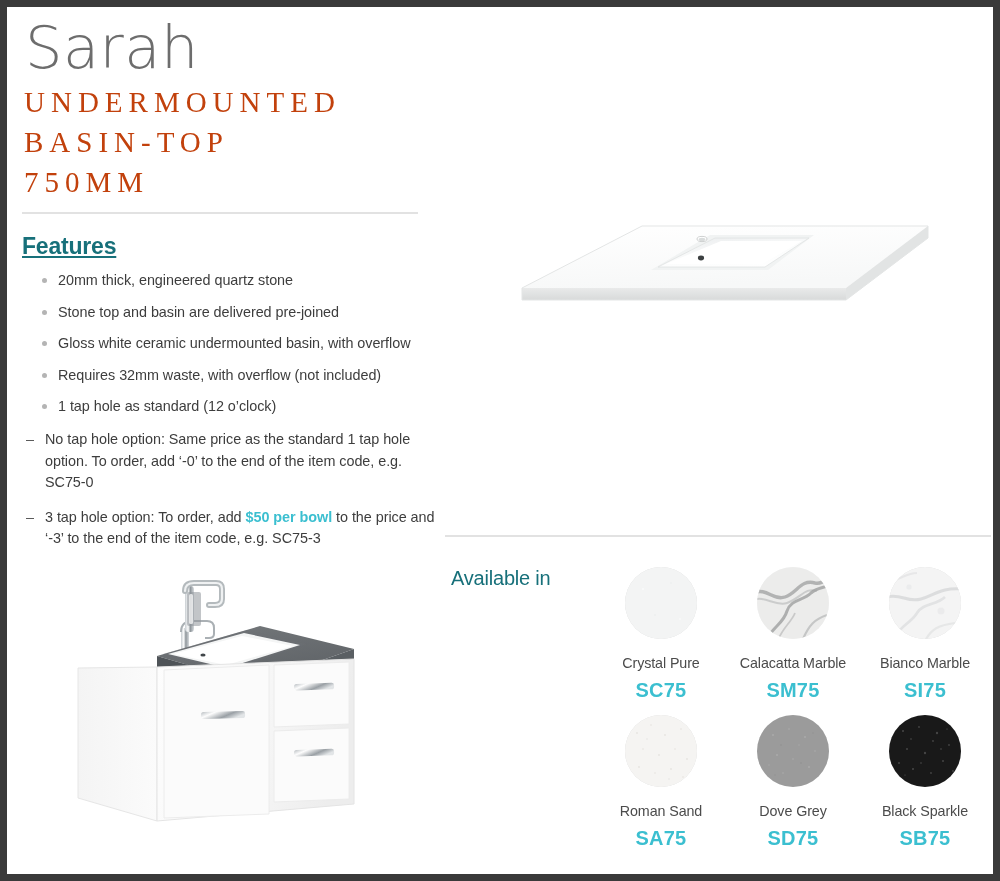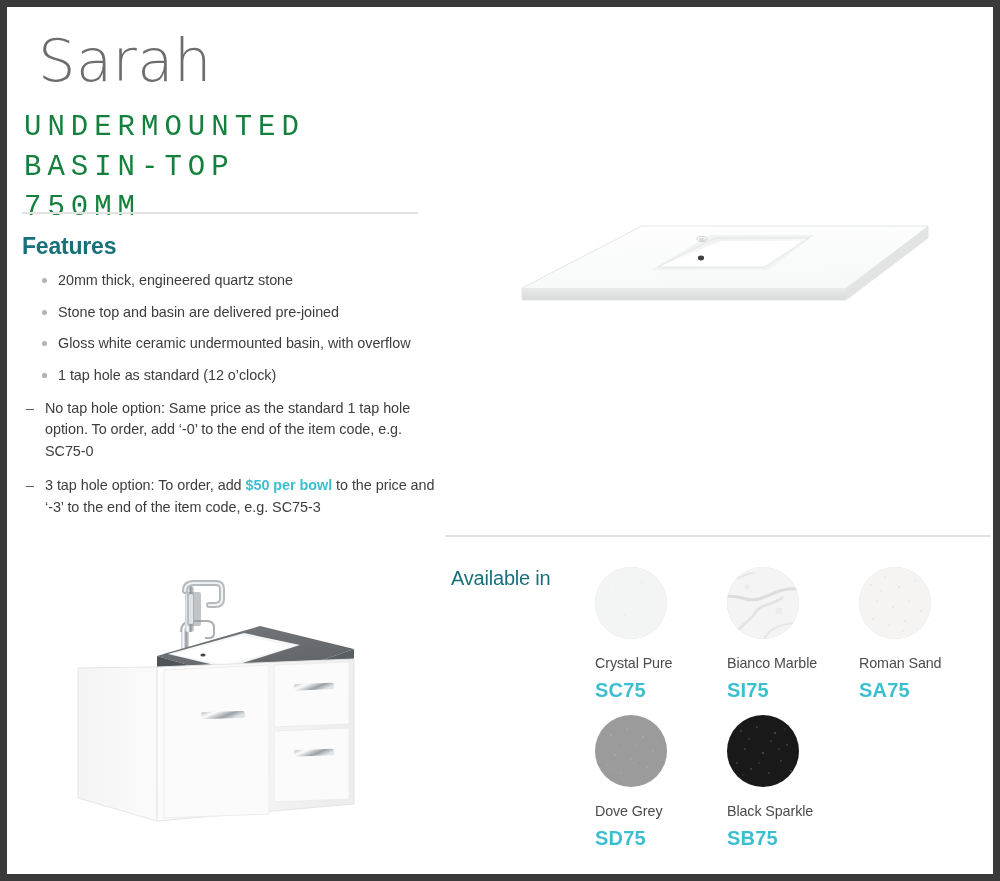--- a/index.html
+++ b/index.html
@@ -58,32 +58,32 @@
     left: 13px;
     top: 5px;
     width: 430px;
   }
   .product-name {
     font-size: 59px;
     line-height: 62px;
     font-weight: 300;
     color: #6d6d6d;
     letter-spacing: 0.5px;
-    margin: 16px;
+    margin: 3px;
     font-family: "DejaVu Sans", sans-serif;
     font-stretch: normal;
   }
   .product-subtitle {
     margin: 1px 0 0 2px;
     font-size: 29px;
     line-height: 40px;
     font-weight: 300;
-    color: #15803d;
+    color: #c2410c;
     letter-spacing: 6.0px;
-    font-family: Liberation Mono, monospace;
+    font-family: Liberation Serif, serif;
     white-space: pre-line;
   }
 
   .divider {
     position: absolute;
     background: #e2e2e2;
     height: 2px;
   }
   .divider-left {
     left: 13px;
@@ -103,20 +103,21 @@
     top: 224px;
     width: 420px;
   }
   .section-heading {
     color: #17707a;
     font-size: 23px;
     font-weight: bold;
     line-height: 26px;
     margin: 0 0 12px 0;
     letter-spacing: -0.2px;
+    text-decoration: underline;
   }
   ul.feature-list {
     list-style: none;
     margin: 12px;
     padding: 0;
   }
   ul.feature-list > li {
     position: relative;
     padding-left: 24px;
     margin-bottom: 13.5px;
@@ -205,21 +206,21 @@
     left: 150px;
     top: 0px;
     width: 396px;
     display: grid;
     grid-template-columns: repeat(3, 132px);
     grid-template-rows: 148px 148px;
   }
   .swatch-cell {
     display: flex;
     flex-direction: column;
-    align-items: flex-start;
+    align-items: center;
   }
   .swatch-circle {
     width: 72px;
     height: 72px;
     border-radius: 50%;
     margin-top: 10px;
     position: relative;
     overflow: hidden;
     background: #f4f5f5;
   }
@@ -272,20 +273,21 @@
         <li>
           <span class="bullet-dot"></span>
           <span>Stone top and basin are delivered pre-joined</span>
         </li>
         <li>
           <span class="bullet-dot"></span>
           <span>Gloss white ceramic undermounted basin, with overflow</span>
         </li>
         <li>
           <span class="bullet-dot"></span>
+          <span>Requires 32mm waste, with overflow (not included)</span>
         </li>
         <li>
           <span class="bullet-dot"></span>
           <span>1 tap hole as standard (12 o’clock)</span>
         </li>
       </ul>
 
       <ul class="sub-list">
         <li>
           <span class="dash">–</span>
@@ -420,20 +422,35 @@
               <circle cx="18" cy="22" r="0.8" fill="#ffffff"></circle>
               <circle cx="46" cy="16" r="0.7" fill="#e9eaea"></circle>
               <circle cx="30" cy="48" r="0.8" fill="#e9eaea"></circle>
               <circle cx="55" cy="52" r="0.7" fill="#ffffff"></circle>
             </svg>
           </div>
           <div class="swatch-label">Crystal Pure</div>
           <div class="swatch-code">SC75</div>
         </div>
 
+        <div class="swatch-cell">
+          <div class="swatch-circle">
+            <svg viewBox="0 0 72 72" width="72" height="72">
+              <rect width="72" height="72" fill="#ececeb"></rect>
+              <path d="M-4,26 C10,20 16,34 28,30 C40,26 44,12 58,16 C66,18 70,10 76,8" fill="none" stroke="#a8a9a9" stroke-width="3.4" opacity="0.85"></path>
+              <path d="M-4,33 C8,28 18,40 30,36 C44,31 48,20 60,24" fill="none" stroke="#c3c4c4" stroke-width="2" opacity="0.8"></path>
+              <path d="M8,76 C14,60 26,58 30,44 C34,32 46,34 54,26 C62,19 70,22 78,14" fill="none" stroke="#9fa0a0" stroke-width="3" opacity="0.8"></path>
+              <path d="M20,76 C24,62 34,56 38,46" fill="none" stroke="#bdbebe" stroke-width="1.8" opacity="0.75"></path>
+              <path d="M46,72 C52,58 58,52 70,48" fill="none" stroke="#b5b6b6" stroke-width="2.2" opacity="0.7"></path>
+              <path d="M-2,12 C8,10 12,4 20,2" fill="none" stroke="#c8c9c9" stroke-width="1.6" opacity="0.7"></path>
+            </svg>
+          </div>
+          <div class="swatch-label">Calacatta Marble</div>
+          <div class="swatch-code">SM75</div>
+        </div>
 
         <div class="swatch-cell">
           <div class="swatch-circle bordered">
             <svg viewBox="0 0 72 72" width="72" height="72">
               <rect width="72" height="72" fill="#f4f4f4"></rect>
               <path d="M-2,30 C12,26 18,36 32,32 C46,28 52,20 74,22" fill="none" stroke="#d9dadb" stroke-width="3" opacity="0.9"></path>
               <path d="M6,70 C12,58 22,56 28,46 C34,36 48,38 56,30" fill="none" stroke="#dedfe0" stroke-width="2.6" opacity="0.85"></path>
               <path d="M36,74 C42,62 50,58 66,56" fill="none" stroke="#e2e3e4" stroke-width="2.2" opacity="0.8"></path>
               <path d="M2,14 C12,12 18,6 28,6" fill="none" stroke="#e3e4e5" stroke-width="2" opacity="0.8"></path>
               <circle cx="52" cy="44" r="3.5" fill="#e8e9ea" opacity="0.8"></circle>

